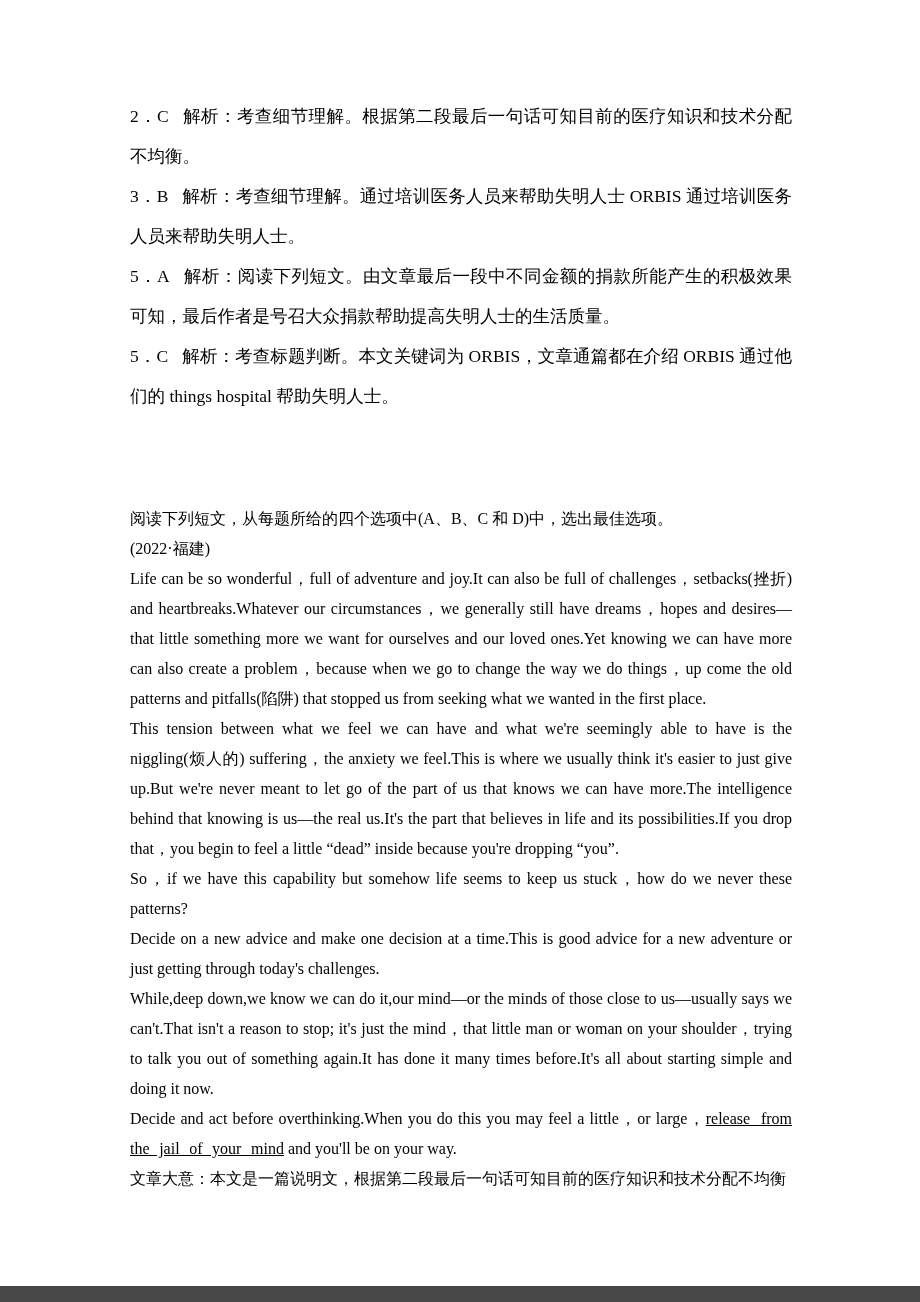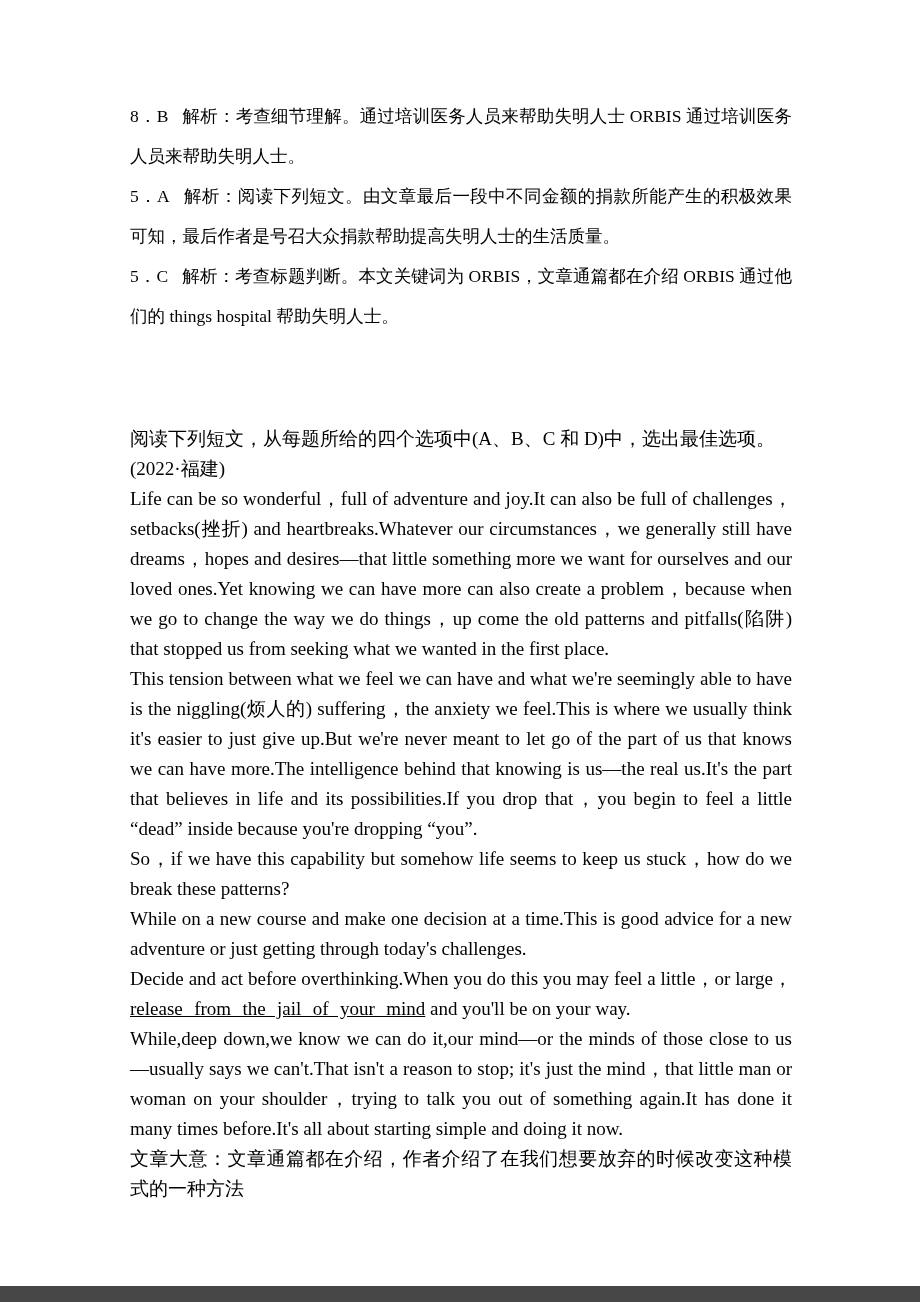--- a/index.html
+++ b/index.html
@@ -21,21 +21,21 @@
     font-size: 17.5px;
     line-height: 40px;
     text-align: justify;
   }
   .ans-label { margin-right: 14px; }
 
   
   .reading { margin-top: 88px; }
   .reading p {
     margin: 0;
-    font-size: 19px;
+    font-size: 16px;
     line-height: 30px;
     text-align: justify;
   }
   .underlined {
     text-decoration: underline;
     word-spacing: 0.35em;
   }
   .summary-label { font-weight: normal; }
 
   .footer-bar {
@@ -46,32 +46,33 @@
     height: 16px;
     background: #474747;
   }
 </style>
 </head>
 <body>
 
 <div class="page">
 
   <section class="answers">
-    <p><span class="ans-label">8．B</span><span>解析：考查细节理解。通过培训医务人员来帮助失明人士 ORBIS 通过培训医务人员来帮助失明人士。</span></p>
+    <p><span class="ans-label">2．C</span><span>解析：考查细节理解。根据第二段最后一句话可知目前的医疗知识和技术分配不均衡。</span></p>
+    <p><span class="ans-label">3．B</span><span>解析：考查细节理解。通过培训医务人员来帮助失明人士 ORBIS 通过培训医务人员来帮助失明人士。</span></p>
     <p><span class="ans-label">5．A</span><span>解析：阅读下列短文。由文章最后一段中不同金额的捐款所能产生的积极效果可知，最后作者是号召大众捐款帮助提高失明人士的生活质量。</span></p>
     <p><span class="ans-label">5．C</span><span>解析：考查标题判断。本文关键词为 ORBIS，文章通篇都在介绍 ORBIS 通过他们的 things hospital 帮助失明人士。</span></p>
   </section>
 
   <section class="reading">
     <p>阅读下列短文，从每题所给的四个选项中(A、B、C 和 D)中，选出最佳选项。</p>
     <p>(2022·福建)</p>
     <p>Life can be so wonderful，full of adventure and joy.It can also be full of challenges，setbacks(挫折) and heartbreaks.Whatever our circumstances，we generally still have dreams，hopes and desires—that little something more we want for ourselves and our loved ones.Yet knowing we can have more can also create a problem，because when we go to change the way we do things，up come the old patterns and pitfalls(陷阱) that stopped us from seeking what we wanted in the first place.</p>
     <p>This tension between what we feel we can have and what we're seemingly able to have is the niggling(烦人的) suffering，the anxiety we feel.This is where we usually think it's easier to just give up.But we're never meant to let go of the part of us that knows we can have more.The intelligence behind that knowing is us—the real us.It's the part that believes in life and its possibilities.If you drop that，you begin to feel a little “dead” inside because you're dropping “you”.</p>
-    <p>So，if we have this capability but somehow life seems to keep us stuck，how do we break these patterns?</p>
-    <p>While on a new course and make one decision at a time.This is good advice for a new adventure or just getting through today's challenges.</p>
+    <p>So，if we have this capability but somehow life seems to keep us stuck，how do we never these patterns?</p>
+    <p>Decide on a new advice and make one decision at a time.This is good advice for a new adventure or just getting through today's challenges.</p>
+    <p>While,deep down,we know we can do it,our mind—or the minds of those close to us—usually says we can't.That isn't a reason to stop; it's just the mind，that little man or woman on your shoulder，trying to talk you out of something again.It has done it many times before.It's all about starting simple and doing it now.</p>
     <p><span>Decide and act before overthinking.When you do this you may feel a little，or large，</span><span class="underlined">release from the jail of your mind</span><span> and you'll be on your way.</span></p>
-    <p>While,deep down,we know we can do it,our mind—or the minds of those close to us—usually says we can't.That isn't a reason to stop; it's just the mind，that little man or woman on your shoulder，trying to talk you out of something again.It has done it many times before.It's all about starting simple and doing it now.</p>
-    <p><span class="summary-label">文章大意：</span><span>文章通篇都在介绍，作者介绍了在我们想要放弃的时候改变这种模式的一种方法</span></p>
+    <p><span class="summary-label">文章大意：</span><span>本文是一篇说明文，根据第二段最后一句话可知目前的医疗知识和技术分配不均衡</span></p>
   </section>
 
 </div>
 
 <div class="footer-bar"></div>
 
 </body></html>

